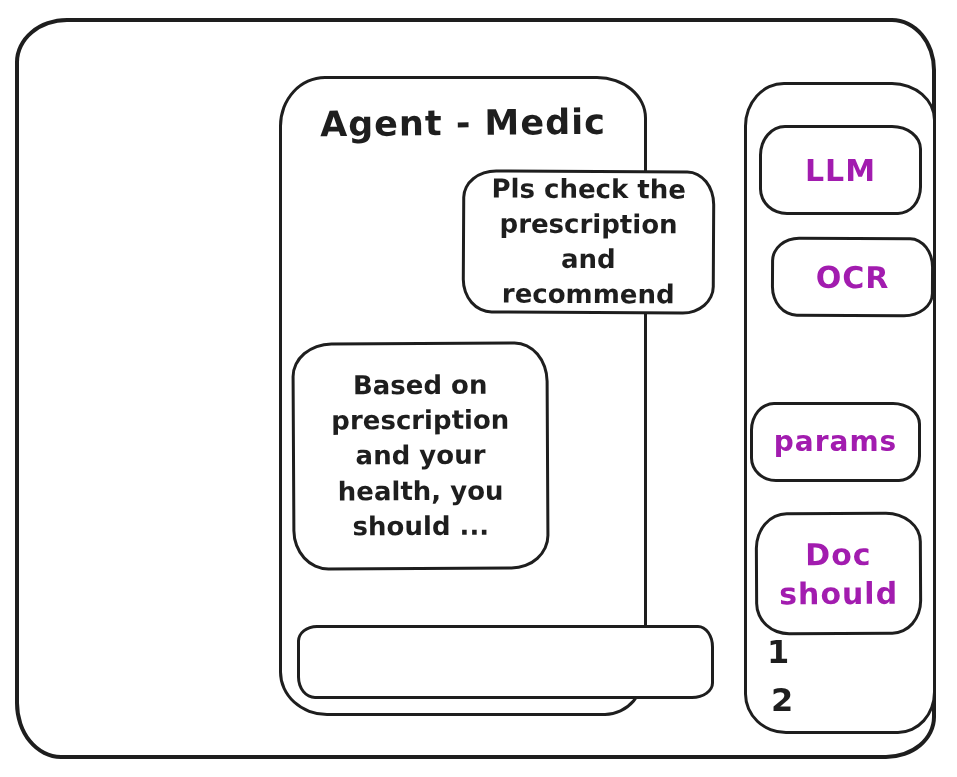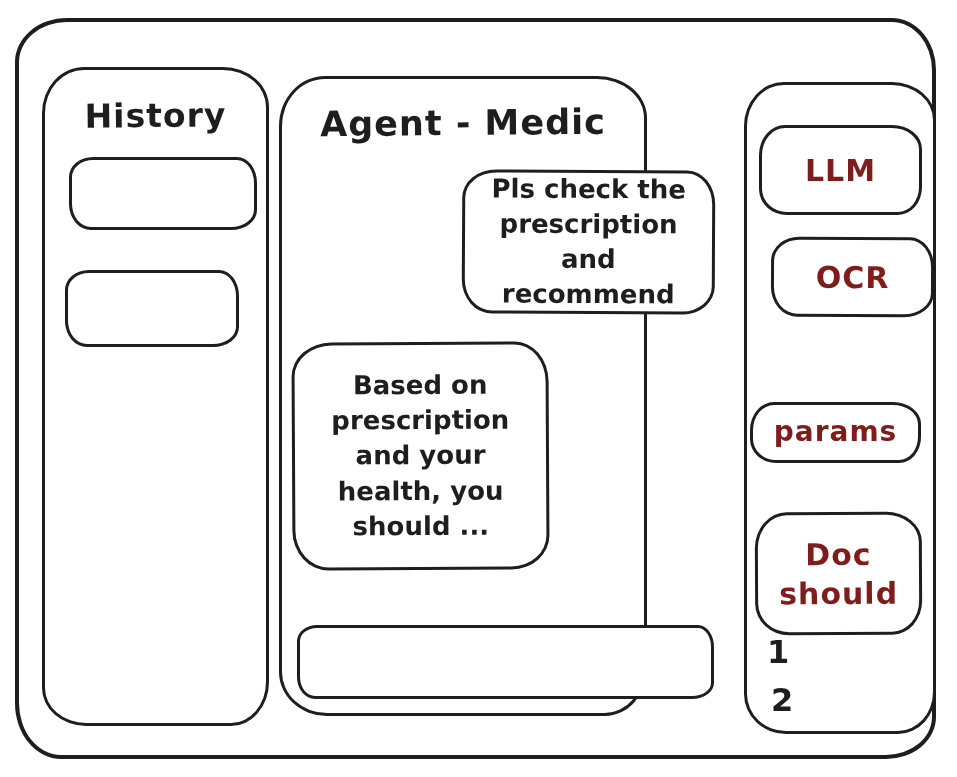--- a/index.html
+++ b/index.html
@@ -118,39 +118,39 @@
   .tool-btn {
     position: absolute;
     display: flex;
     align-items: center;
     justify-content: center;
     text-align: center;
     font-family: inherit;
     font-size: 30px;
     font-weight: bold;
     letter-spacing: 1px;
-    color: #7f1d1d;
+    color: #a21caf;
     cursor: pointer;
     padding: 4px 0;
     line-height: 1.3;
   }
   .tool-btn.llm {
     left: 12px; top: 40px;
     width: 163px; height: 90px;
     border-radius: 26px 30px 24px 28px / 30px 24px 28px 26px;
   }
   .tool-btn.ocr {
     left: 24px; top: 152px;
     width: 163px; height: 80px;
     border-radius: 28px 24px 30px 26px / 24px 30px 24px 30px;
     transform: rotate(0.3deg);
   }
   .tool-btn.params {
     left: 3px; top: 317px;
-    width: 171px; height: 61px;
+    width: 171px; height: 80px;
     font-size: 28px;
     border-radius: 24px 28px 22px 26px / 28px 22px 26px 24px;
   }
   .tool-btn.doc {
     left: 8px; top: 427px;
     width: 167px; height: 123px;
     border-radius: 32px 36px 30px 34px / 36px 30px 34px 32px;
     transform: rotate(-0.3deg);
   }
   .doc-num {
@@ -161,25 +161,20 @@
   }
   .doc-num.one { left: 20px; top: 548px; }
   .doc-num.two { left: 24px; top: 596px; }
 </style>
 </head>
 <body>
 
 <div class="canvas">
   <div class="frame sketch">
 
-    <aside class="history sketch">
-      <div class="panel-title">History</div>
-      <div class="history-item first sketch"></div>
-      <div class="history-item second sketch"></div>
-    </aside>
 
     <main class="chat sketch">
       <div class="chat-title">Agent - Medic</div>
 
       <div class="bubble user sketch">
         <span>Pls check the prescription and recommend</span>
       </div>
 
       <div class="bubble agent sketch">
         <span>Based on prescription and your health, you should ...</span>

